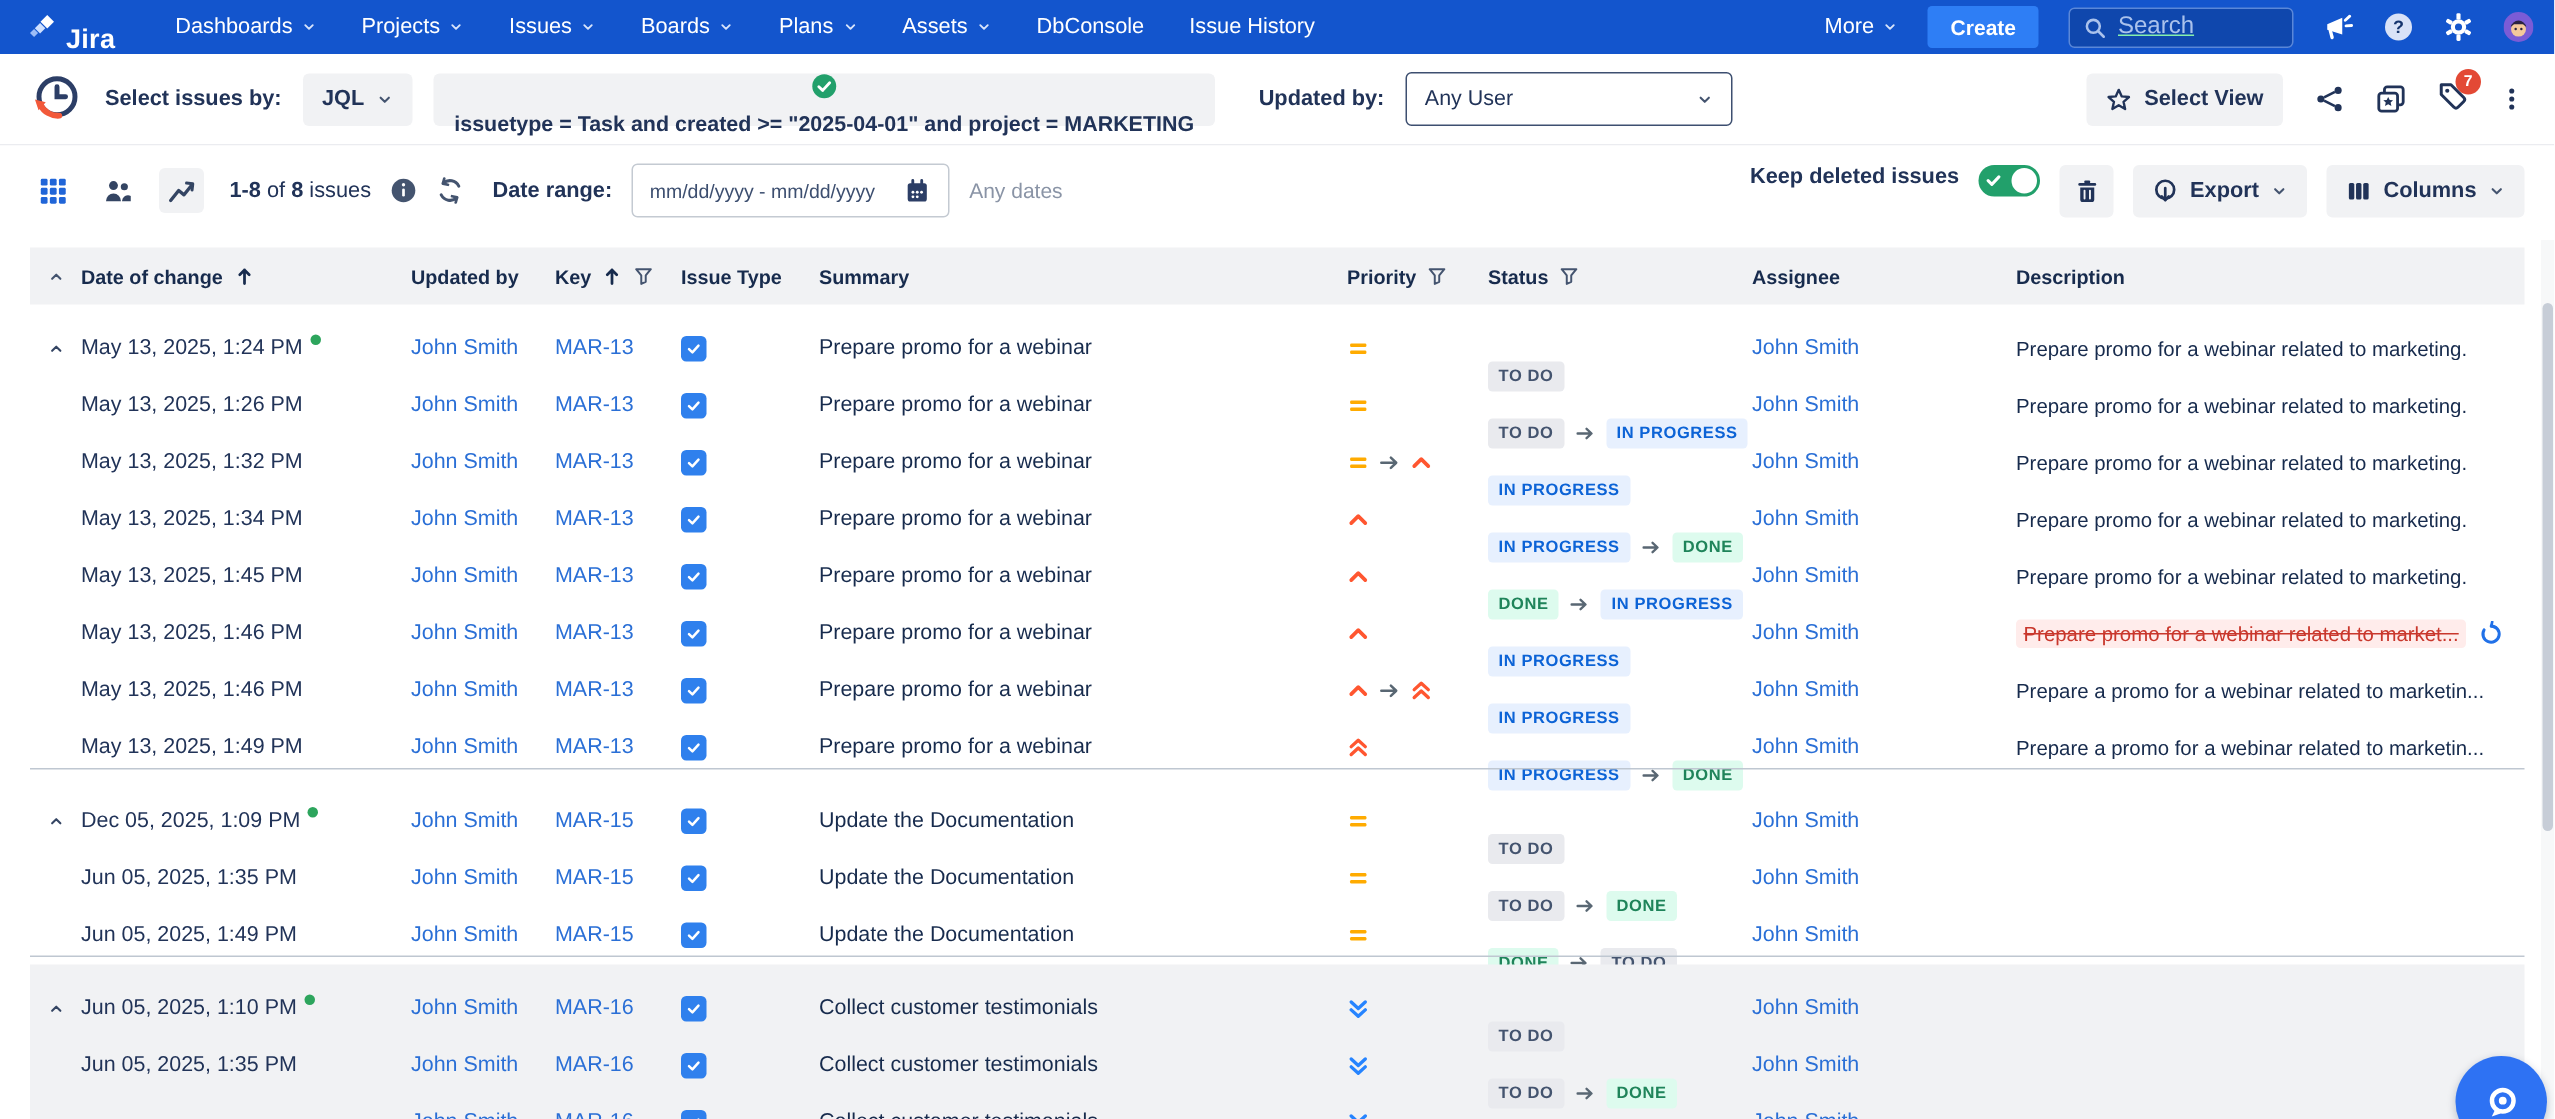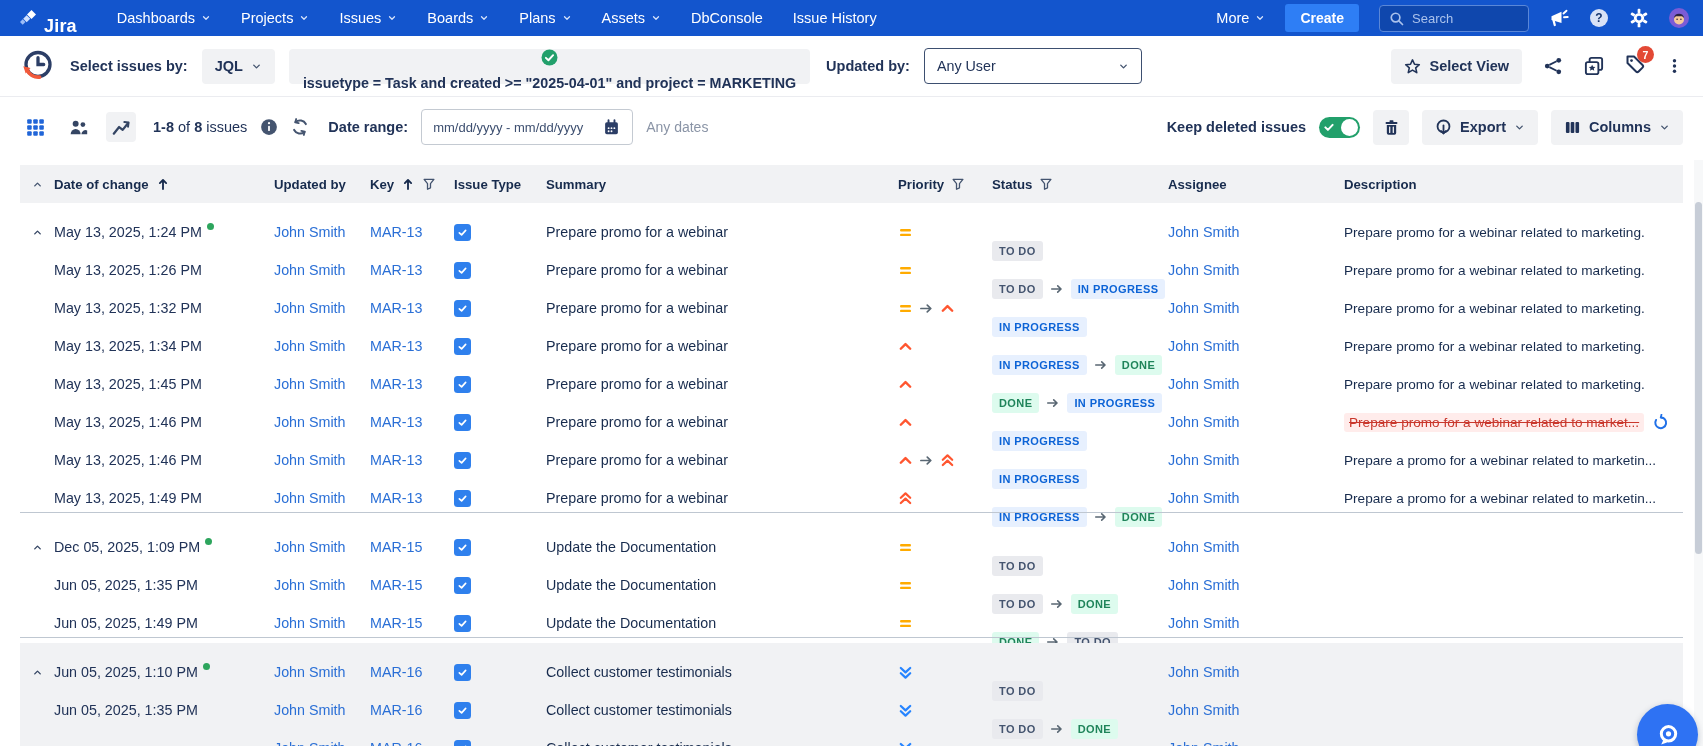--- a/index.html
+++ b/index.html
@@ -12,32 +12,32 @@
   
   .topnav { height:36px; background:#1355cd; display:flex; align-items:center; padding:0 14px 0 18px; color:#fff; }
   .brand { display:flex; align-items:center; gap:6px; margin-right:40px; }
   .brand-name { font-size:18px; font-weight:bold; letter-spacing:.2px;margin-top:16px; }
   .nav-items { display:flex; align-items:center; gap:30px; }
   .nav-item { display:flex; align-items:center; gap:6px; font-size:14.5px; cursor:pointer; white-space:nowrap; }
   .nav-item .chev { width:10px; height:10px; color:#d8e4fb; }
   .topnav-right { margin-left:auto; display:flex; align-items:center; gap:20px; }
   .create-btn { background:#2e7ef5; color:#fff; font-size:14px; font-weight:bold; border:none; border-radius:3px; padding:6px 15px; cursor:pointer; }
   .nav-search { display:flex; align-items:center; gap:8px; background:#0f47ad; border:1px solid #5a87d8; border-radius:4px; height:27px; width:150px; padding:0 9px; }
-  .nav-search input { background:transparent; border:none; outline:none; color:#fde047; font-size:13px; width:110px; font-family:"Liberation Sans",sans-serif; }
+  .nav-search input { background:transparent; border:none; outline:none; color:#86efac; font-size:16px; width:110px; font-family:"Liberation Sans",sans-serif;text-decoration:underline; }
   .nav-search input::placeholder { color:#aac2ec; }
   .nav-icon { width:20px; height:20px; color:#fff; cursor:pointer; }
 
   
   .filterbar { height:61px; background:#fff; border-bottom:1px solid #ebecf0; display:flex; align-items:center; padding:0 20px; gap:14px; }
   .applogo { width:36px; height:36px; }
   .lbl { font-size:14.5px; font-weight:bold; color:#213358; white-space:nowrap; }
   .gbtn { display:flex; align-items:center; gap:8px; background:#f1f2f4; border:none; border-radius:4px; height:35px; padding:0 13px; font-size:14.5px; font-weight:bold; color:#213358; cursor:pointer; font-family:"Liberation Sans",sans-serif; }
   .gbtn .chev { width:11px; height:11px; color:#44546f; }
   .jql-chip { display:flex; align-items:center; gap:9px; background:#f1f2f4; border-radius:4px; height:35px; padding:0 14px; font-size:14.3px; font-weight:bold; color:#213358; white-space:nowrap;flex-direction:column; }
-  .updated-by { margin-left:2px; }
+  .updated-by { margin-left:15px; }
   .user-select { display:flex; align-items:center; justify-content:space-between; width:218px; height:36px; border:1.6px solid #3d4f70; border-radius:4px; background:#fff; padding:0 12px; font-size:14.3px; color:#213358; cursor:pointer; }
   .user-select .chev { width:11px; height:11px; color:#44546f; }
   .filterbar-right { margin-left:auto; display:flex; align-items:center; gap:21px; }
   .plain-ic { width:20px; height:20px; color:#213358; cursor:pointer; }
   .tag-wrap { position:relative; cursor:pointer; }
   .tag-badge { position:absolute; top:-8px; right:-9px; background:#e34935; color:#fff; font-size:10.5px; font-weight:bold; width:17px; height:17px; border-radius:50%; display:flex; align-items:center; justify-content:center; }
 
   
   .toolbar { height:60px; display:flex; align-items:center; padding:0 20px; gap:13px; background:#fff; }
   .viewbtn { width:30px; height:30px; border-radius:4px; display:flex; align-items:center; justify-content:center; cursor:pointer; background:transparent; border:none; }
@@ -45,21 +45,21 @@
   .viewbtn svg { width:19px; height:19px; color:#344563; }
   .viewbtn.boxed { background:#f1f2f4; }
   .count { font-size:14.5px; color:#213358; margin-left:4px; white-space:nowrap; }
   .count b { font-weight:bold; }
   .tool-ic { width:18px; height:18px; color:#44546f; cursor:pointer; }
   .date-label { margin-left:6px; }
   .date-input { display:flex; align-items:center; gap:10px; border:1px solid #c4cad2; border-radius:4px; height:36px; padding:0 11px; width:212px; background:#fff; }
   .date-input input { border:none; outline:none; font-size:13px; color:#213358; width:160px; font-family:"Liberation Sans",sans-serif; }
   .date-input input::placeholder { color:#3d4f70; }
   .any-dates { font-size:14px; color:#8a94a6; }
-  .toolbar-right { margin-left:auto; display:flex; align-items:center; gap:13px; }
+  .toolbar-right { margin-left:auto; display:flex; align-items:flex-start; gap:13px; }
   .toggle { width:41px; height:21px; background:#22a06b; border-radius:11px; position:relative; cursor:pointer; flex:none; }
   .toggle .knob { position:absolute; top:2px; right:2px; width:17px; height:17px; border-radius:50%; background:#fff; }
   .toggle svg { position:absolute; left:5px; top:6px; width:10px; height:9px; }
   .sq-btn { width:36px; height:35px; background:#f1f2f4; border:none; border-radius:4px; display:flex; align-items:center; justify-content:center; cursor:pointer; }
   .sq-btn svg { width:17px; height:17px; color:#213358; }
   .gbtn svg.lead { width:17px; height:17px; color:#213358; }
 
   
   .tbl { margin:8px 20px 0 20px; }
   .grid { display:grid; grid-template-columns:34px 220px 96px 84px 92px 352px 94px 176px 176px minmax(0,1fr); align-items:center; }

